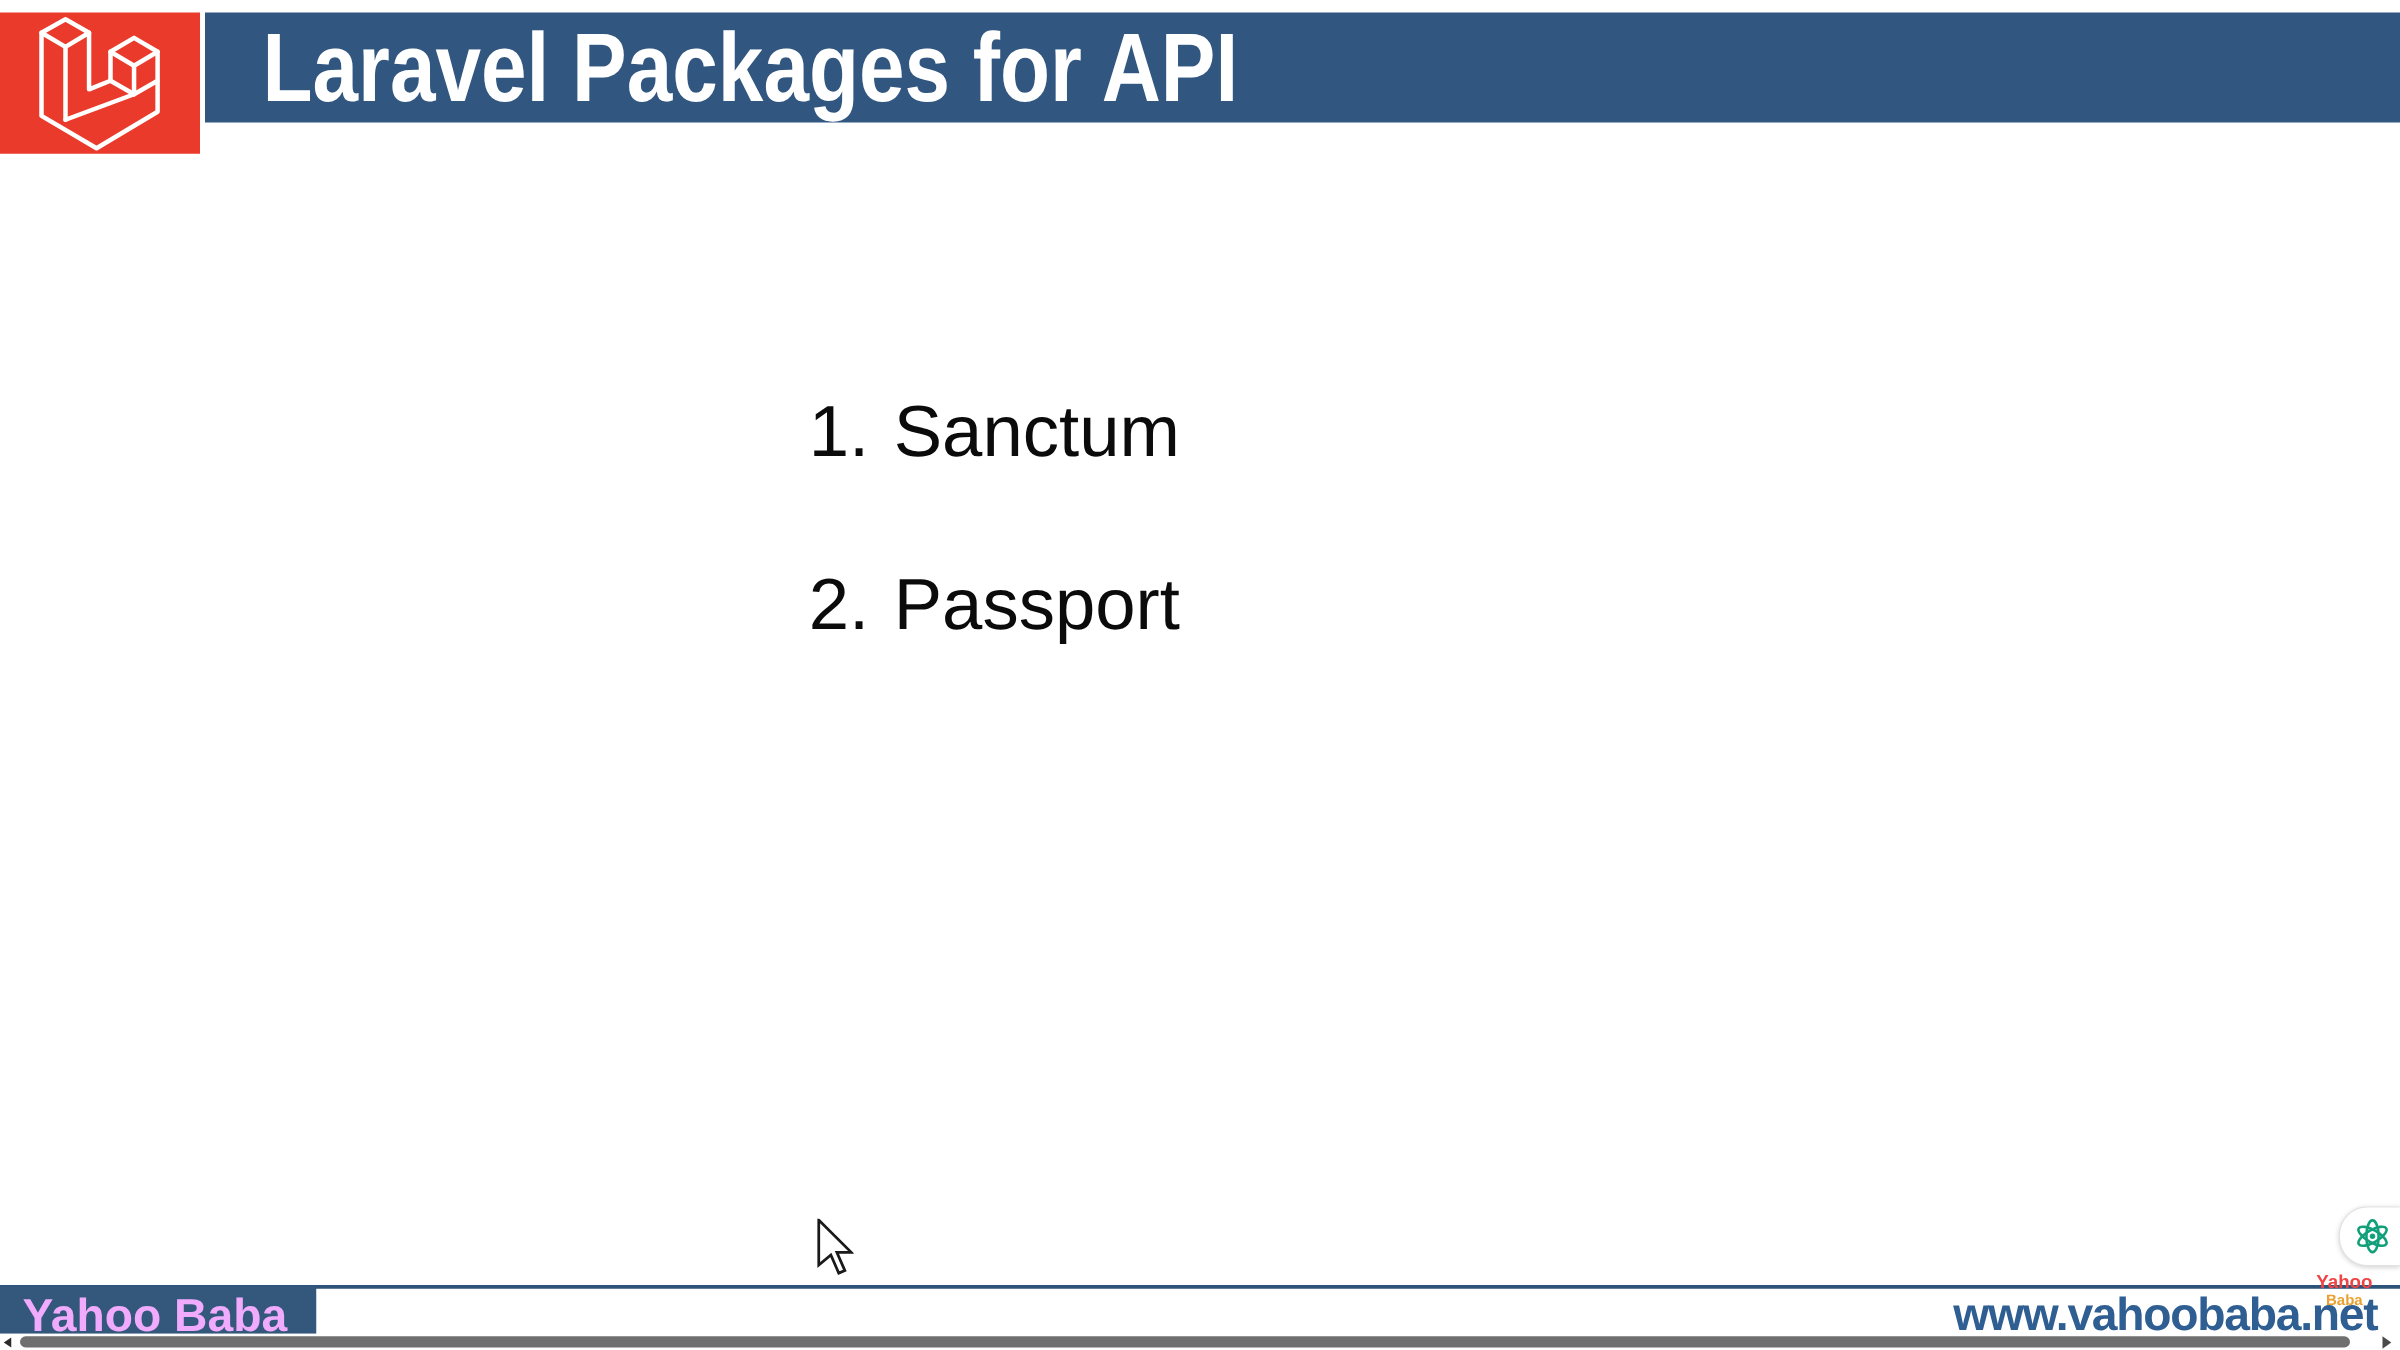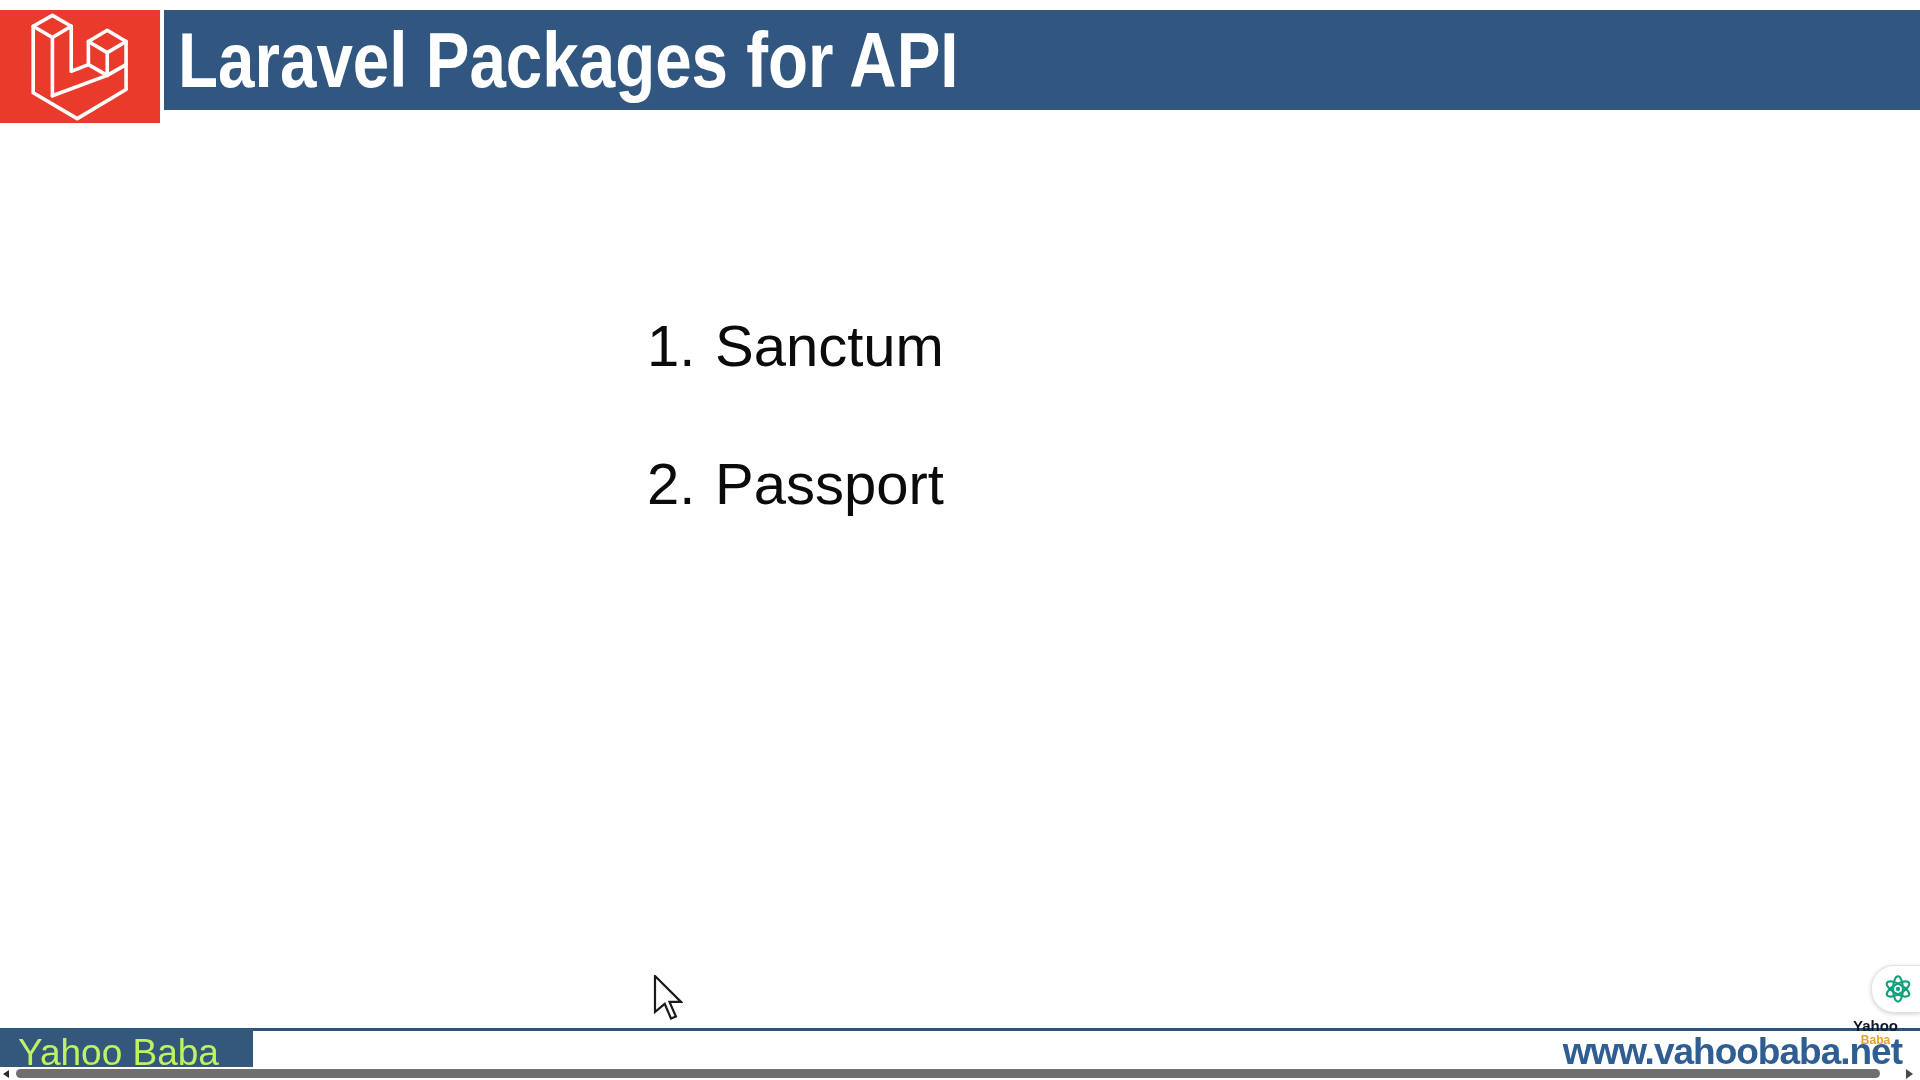--- a/index.html
+++ b/index.html
@@ -14,23 +14,23 @@
 
   
   .logo-box {
     left: 0; top: 10px; width: 160px; height: 113px;
     background: #ea3a2b;
     display: flex; align-items: center; justify-content: center;
   }
   .logo-box svg { display: block; }
 
   .title-bar {
-    left: 164px; top: 10px; right: 0; height: 100px;
+    left: 164px; top: 10px; right: 0; height: 88px;
     background: #315680;
-    display: flex; align-items: center;
+    display: flex; align-items: center; padding-left: 32px;
   }
   .page-title {
     margin: 0 0 0 14px;
     color: #ffffff;
     font-size: 78px;
     font-weight: bold;
     letter-spacing: 0px;
     white-space: nowrap;
     transform: scaleX(0.84);
     transform-origin: left center;
@@ -50,40 +50,40 @@
     left: 0; top: 1028px; width: 1920px; height: 3px;
     background: #2d5379;
   }
   .brand-box {
     left: 0; top: 1029px; width: 253px; height: 38px;
     background: #34587c;
     overflow: hidden;
   }
   .brand-text {
     position: absolute; left: 18px; top: 5px;
-    color: #bef264;
-    font-size: 37px; font-weight: normal;
+    color: #f0abfc;
+    font-size: 37px; font-weight: bold;
     line-height: 37px;
     white-space: nowrap;
   }
   .site-url {
     right: 18px; top: 1031px;
     color: #2e5e92;
     font-size: 37px;
     letter-spacing: -1px;
     white-space: nowrap;
     font-weight: bold;
   }
   .watermark {
     right: 22px; top: 1019px;
     text-align: center;
     line-height: 14px;
     z-index: 3;
   }
-  .watermark .wm1 { color: #0f172a; font-size: 15px; font-weight: bold; display: block; }
+  .watermark .wm1 { color: #ef4444; font-size: 15px; font-weight: bold; display: block; }
   .watermark .wm2 { color: #e9a12f; font-size: 12px; font-weight: bold; display: block; }
 
   
   .atom-badge {
     right: 0; top: 965px; width: 48px; height: 46px;
     background: #ffffff;
     border: 1px solid #e2e2e2; border-right: none;
     border-radius: 23px 0 0 23px;
     box-shadow: 0 1px 4px rgba(0,0,0,0.18);
     display: flex; align-items: center; justify-content: flex-end;

